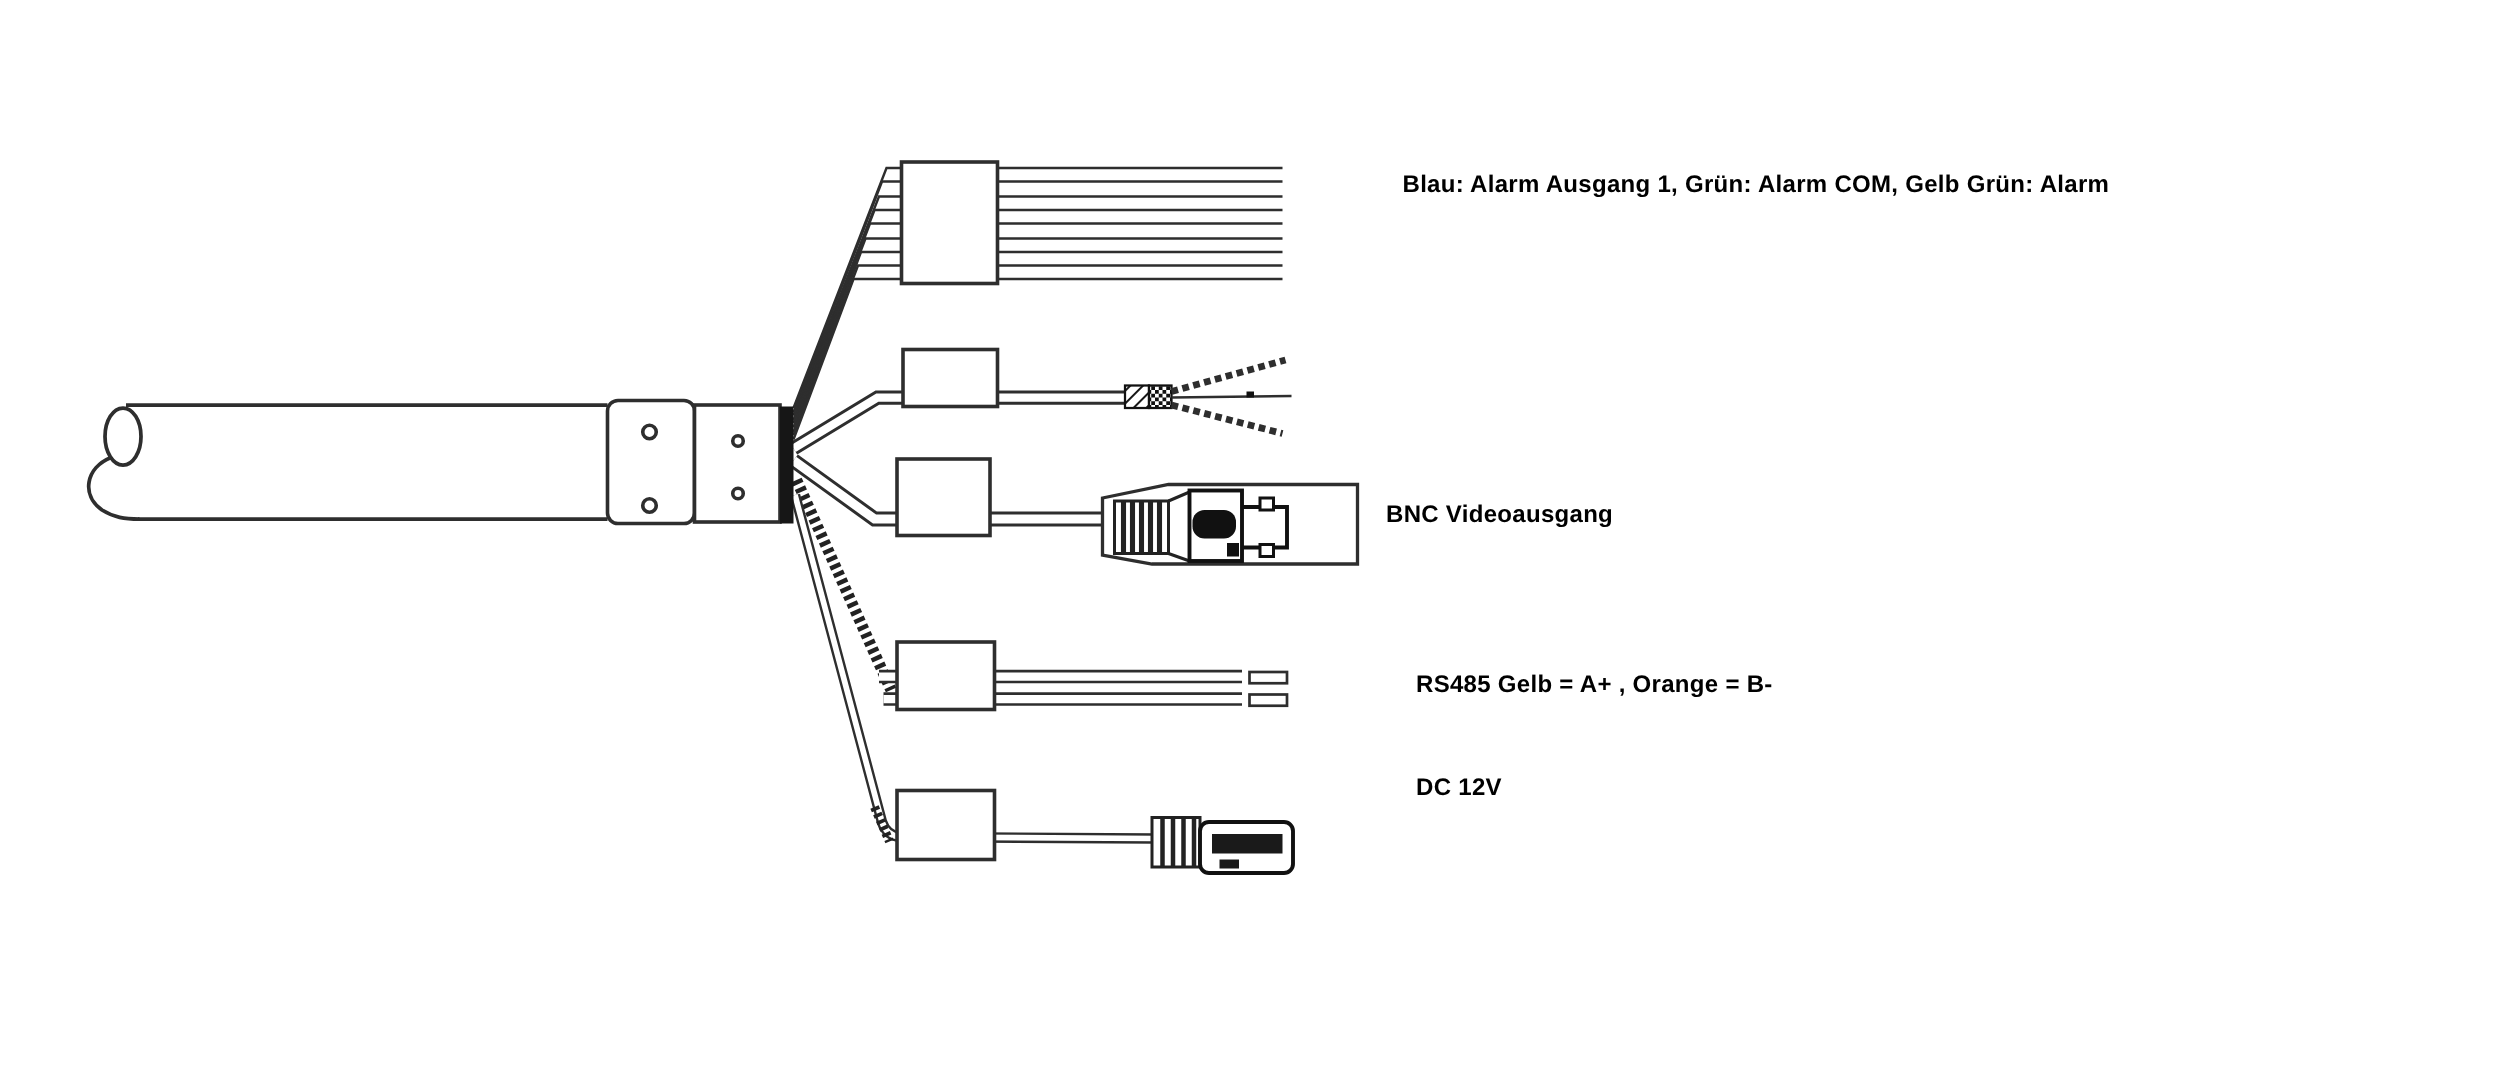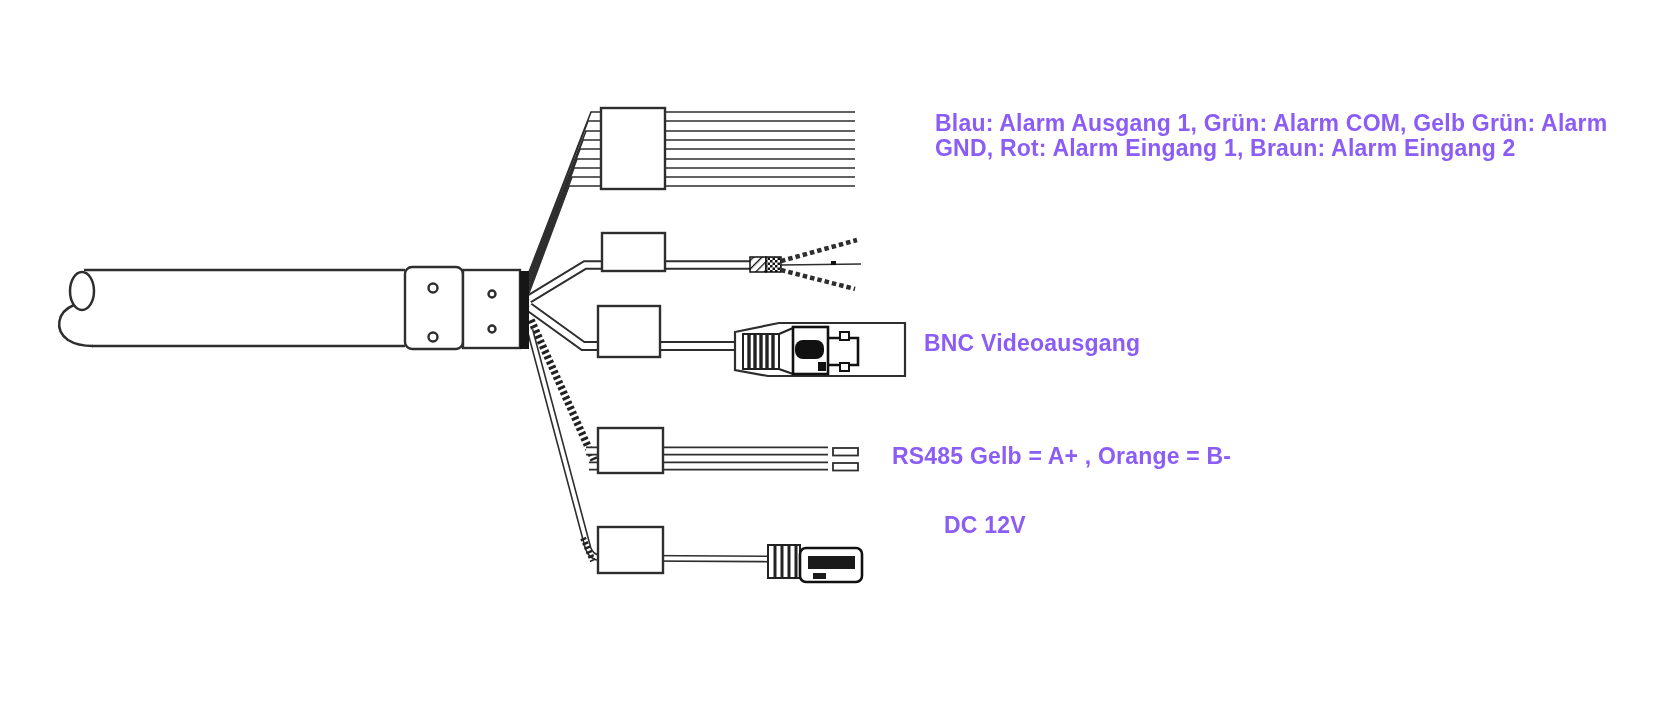--- a/index.html
+++ b/index.html
@@ -1,20 +1,20 @@
 <!DOCTYPE html>
 <html><head>
 <meta charset="utf-8">
 <style>
   html,body{margin:0;padding:0;background:#ffffff;}
   #stage{position:relative;width:1680px;height:721px;background:#ffffff;overflow:hidden;
          font-family:"Liberation Sans",sans-serif;}
   #wiring-svg{position:absolute;left:0;top:0;}
-  .lbl{position:absolute;font-weight:bold;font-size:23px;line-height:25px;color:#8b5cf6;
-       white-space:nowrap;letter-spacing:0.2px;}
+  .lbl{position:absolute;font-weight:bold;font-size:16px;line-height:25px;color:#000000;
+       white-space:nowrap;letter-spacing:0.2px;text-align:right;}
 </style>
 </head>
 <body>
 
 <div id="stage">
 
   <svg id="wiring-svg" width="1680" height="721" viewBox="0 0 1680 721">
     <defs>
       <pattern id="hatch" width="6" height="6" patternUnits="userSpaceOnUse" patternTransform="rotate(45)">
         <rect width="6" height="6" fill="#ffffff"></rect>
@@ -131,23 +131,22 @@
         <line x1="796" y1="545" x2="796" y2="578"></line>
       </g>
       <rect x="800" y="548" width="62" height="34" rx="6" fill="#ffffff" stroke="#111" stroke-width="2.6"></rect>
       <rect x="808" y="556" width="47" height="13" fill="#1a1a1a"></rect>
       <rect x="813" y="573" width="13" height="6" fill="#1a1a1a"></rect>
     </g>
   </svg>
 
   <div class="lbl" style="left:935px;top:111px;">
     <div>Blau: Alarm Ausgang 1, Grün: Alarm COM, Gelb Grün: Alarm</div>
-    <div>GND, Rot: Alarm Eingang 1, Braun: Alarm Eingang 2</div>
   </div>
 
 
   <div class="lbl" style="left:924px;top:331px;">BNC Videoausgang</div>
 
-  <div class="lbl" style="left:892px;top:444px;">RS485 Gelb = A+ , Orange = B-</div>
+  <div class="lbl" style="left:944px;top:444px;">RS485 Gelb = A+ , Orange = B-</div>
 
   <div class="lbl" style="left:944px;top:513px;">DC 12V</div>
 
 </div>
 
 </body></html>

